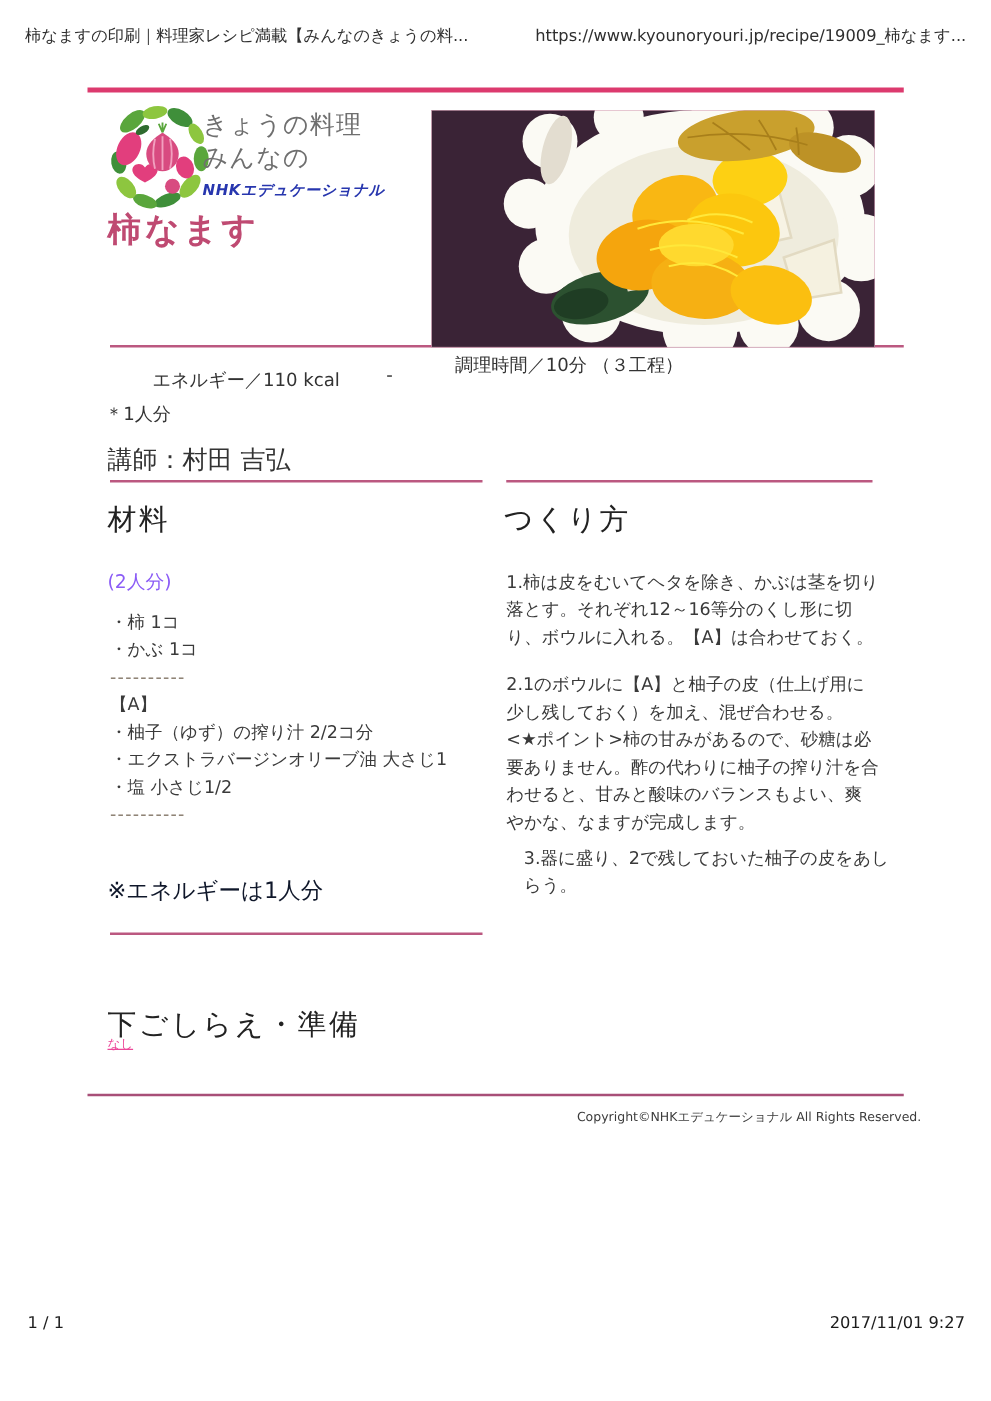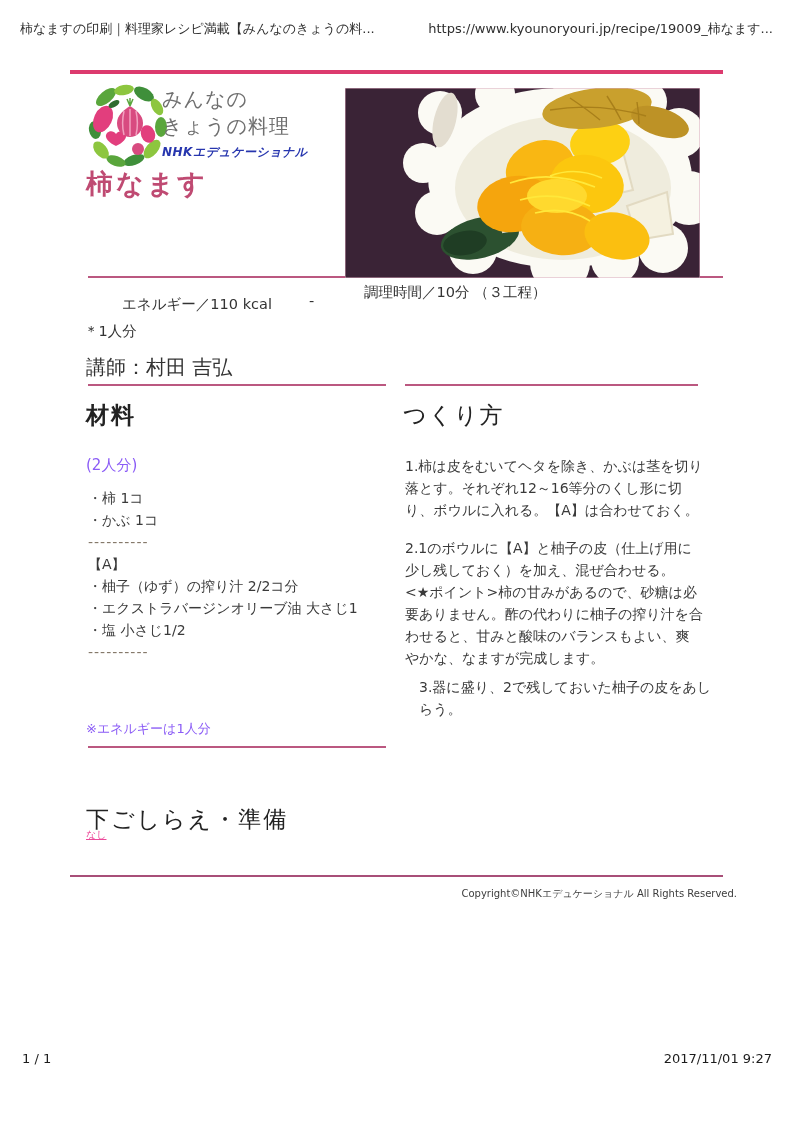--- a/index.html
+++ b/index.html
@@ -37,29 +37,29 @@
   
   .meta { font-size:14.5px; color:#333; }
   .meta-energy { left:122px; top:295px; }
   .meta-dash { left:309px; top:293px; }
   .meta-time { left:364px; top:283px; }
   .serving-note { left:84px; top:322px; font-size:14.5px; }
   .teacher { left:86px; top:354px; font-size:20px; }
 
   
   .h-section { font-family:"DejaVu Serif","Liberation Serif",serif; font-size:23px; color:#222; letter-spacing:2px; font-weight:normal; }
-  .h-ing { left:86px; top:400px;font-weight:bold; }
+  .h-ing { left:86px; top:400px; }
   .h-steps { left:403px; top:400px; }
   .h-prep { left:86px; top:762px;margin-top:42px; }
 
   
   .servings { left:86px; top:456px; font-size:15px; color:#8b5cf6; }
   .ing-list { left:88px; top:487px; width:302px; font-size:14px; line-height:22px; color:#3a3a3a; }
   .ing-divider { color:#85796a; letter-spacing:1px; }
-  .ing-note { left:86px; top:700px; font-size:13px; color:#8b5cf6;margin-top:20px; }
+  .ing-note { left:86px; top:700px; font-size:18px; color:#0f172a; }
   .prep-content { left:86px; top:828px; font-size:10px; color:#ec4899;text-decoration:underline; }
 
   
   .step { left:405px; width:298px; font-size:14px; line-height:22px; color:#3a3a3a; }
   .step-1 { top:455px; }
   .step-2 { top:537px; }
   .step-3 { top:676px;margin-left:14px; }
 
   
   .copyright { right:56px; top:887px; font-size:10px; color:#3c3c3c; }
@@ -90,22 +90,22 @@
       <path d="M44,24 c6,4 13,9 13,17 a13,14 0 1,1 -26,0 c0,-8 7,-13 13,-17 z" fill="#d84b80"></path>
       <path d="M44,27 c0,10 0,18 0,27 M38,29 c-2,9 -2,16 0,24 M50,29 c2,9 2,16 0,24" stroke="#f2a0bf" stroke-width="1.5" fill="none"></path>
       <path d="M44,24 l-3,-7 M44,24 l0,-8 M44,24 l3,-7" stroke="#5aa63c" stroke-width="1.5" fill="none"></path>
       <ellipse cx="62" cy="52" rx="7" ry="9" fill="#e23e7d" transform="rotate(-20 62 52)"></ellipse>
       <circle cx="52" cy="67" r="6" fill="#d84b80"></circle>
       <ellipse cx="28" cy="22" rx="6" ry="3" fill="#2f6b2f" transform="rotate(-30 28 22)"></ellipse>
     </g>
   </svg>
 </div>
 <div class="abs logo-text">
+  <div class="logo-line">きょうの料理</div>
   <div class="logo-line">みんなの</div>
-  <div class="logo-line">きょうの料理</div>
   <div class="logo-nhk">NHKエデュケーショナル</div>
 </div>
 
 <h1 class="abs recipe-title">柿なます</h1>
 
 <div class="abs photo">
   <svg width="355" height="190" viewBox="0 0 355 190">
     <rect x="0" y="0" width="355" height="190" fill="#3a2336"></rect>
     <g>
       <ellipse cx="215" cy="90" rx="132" ry="90" fill="#fbfaf4"></ellipse>

